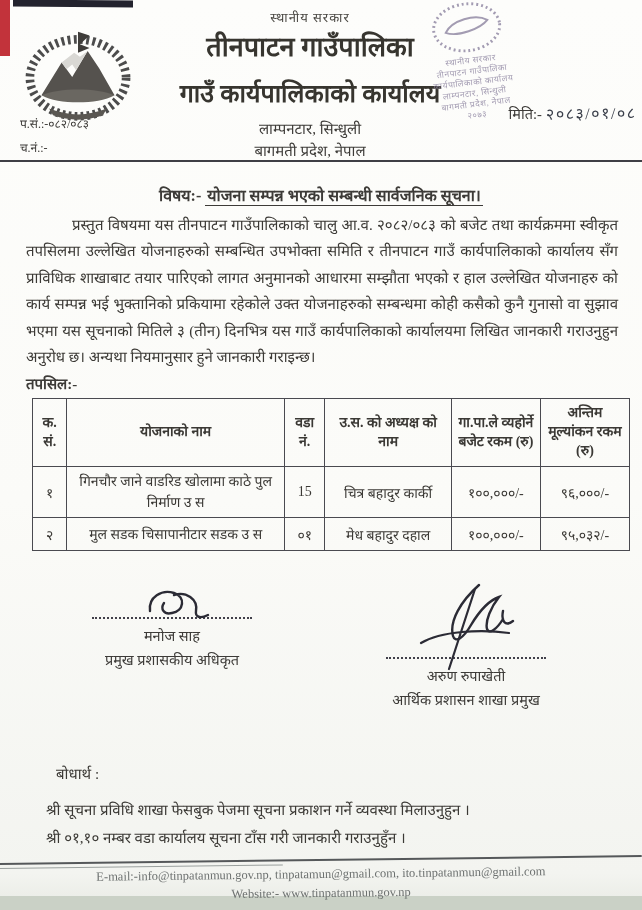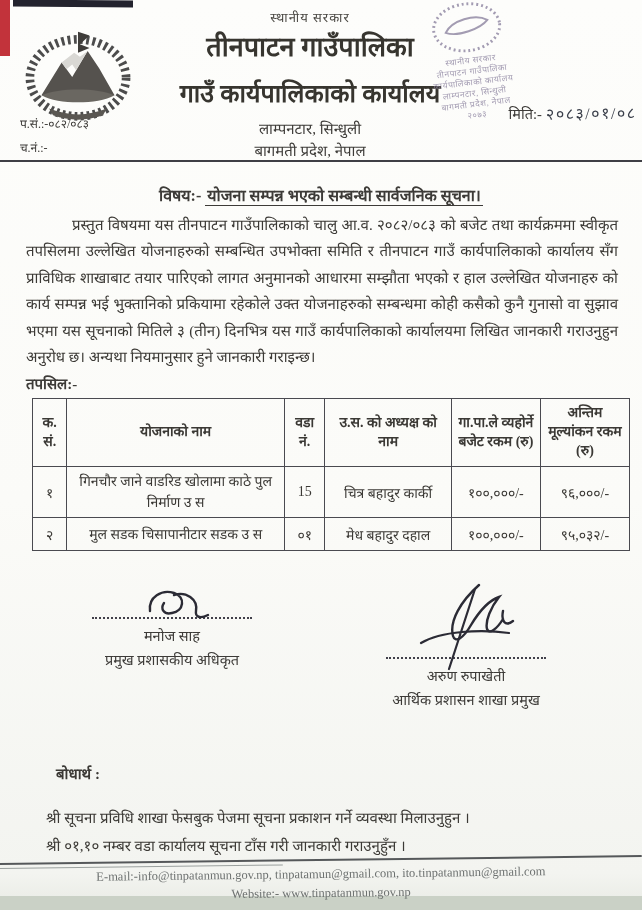--- a/index.html
+++ b/index.html
@@ -60,21 +60,21 @@
   
   .sigs { display:flex; justify-content:space-between; margin:30px 56px 0 52px; }
   .sig { width:240px; text-align:center; position:relative; }
   .sig svg.squiggle { display:block; margin:0 auto -16px auto; }
   .dotline { width:160px; margin:0 auto; border-bottom:2.5px dotted #41404a; }
   .sig-name { font-size:14.5px; margin-top:6px; }
   .sig-title { font-size:14.5px; margin-top:4px; }
 
   
   .cc { margin:52px 0 0 46px; font-size:15px; line-height:1.85; color:#3b3935; }
-  .cc-label { font-weight:700; margin-left:10px; margin-bottom:16px; }
+  .cc-label { font-weight:400; margin-left:10px; margin-bottom:8px; }
 
   
   .footer { position:absolute; left:0; right:0; bottom:8px; z-index:2; text-align:center;
             font-size:12.5px; color:#6d7170; transform:rotate(-.7deg); }
   .footer-rule { border-top:2px solid #55585a; margin:0 0 4px 0; position:relative; }
   .footer-rule::before { content:""; position:absolute; left:-6px; top:3px; width:45%; border-top:1px solid #9aa09e; }
   .footer div.line { line-height:1.5; }
 </style>
 </head>
 <body>

